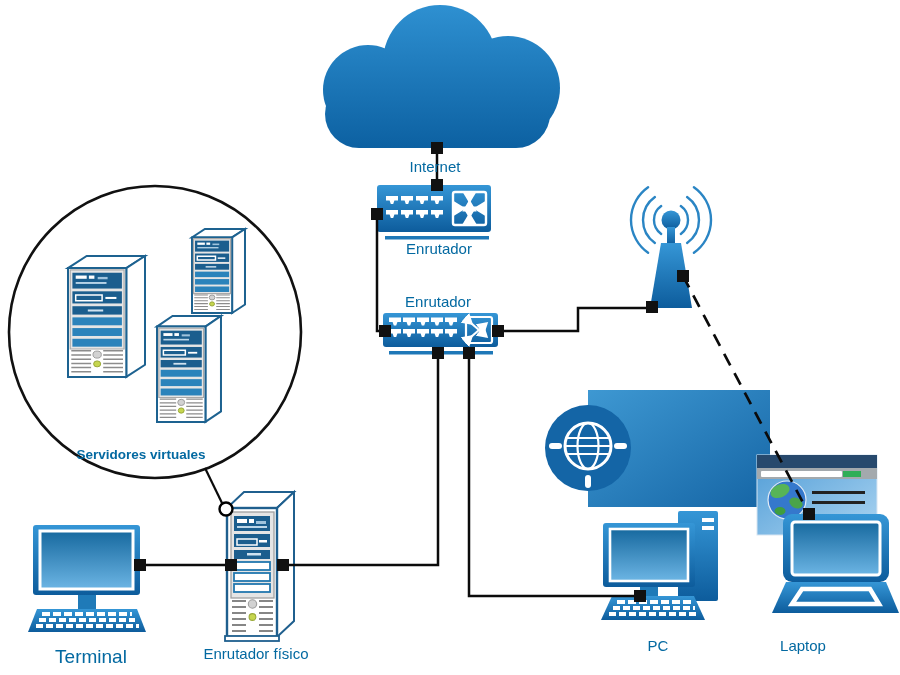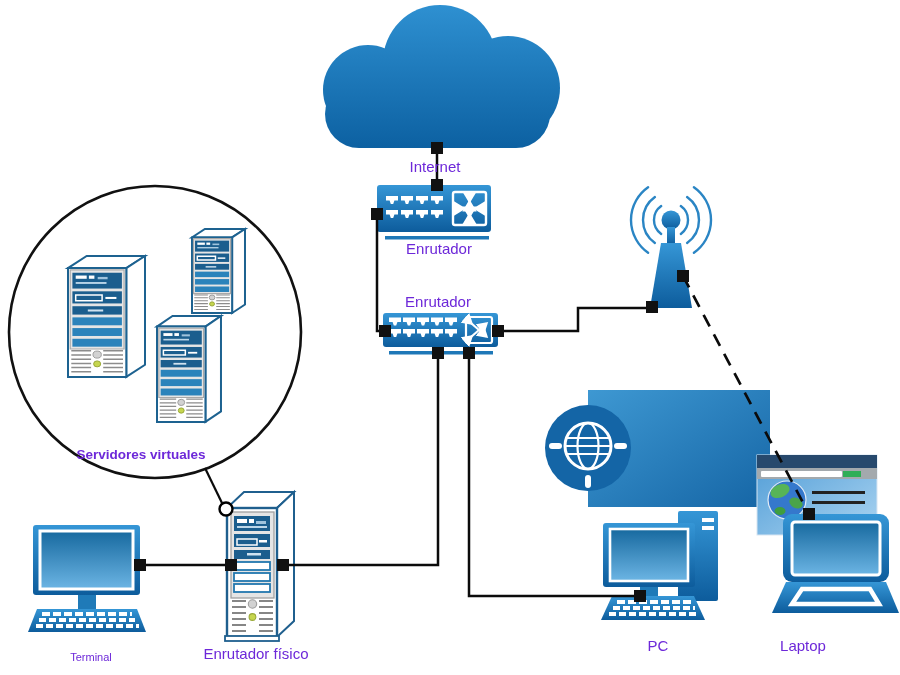--- a/index.html
+++ b/index.html
@@ -3,21 +3,21 @@
 <meta charset="utf-8">
 <style>
   html,body { margin:0; padding:0; background:#ffffff; }
   #stage {
     position:relative; width:900px; height:675px; background:#ffffff;
     overflow:hidden; font-family:"Liberation Sans", sans-serif;
   }
   #gfx { position:absolute; left:0; top:0; }
   .lbl {
     position:absolute; transform:translateX(-50%);
-    font-size:15px; color:#6d28d9; white-space:nowrap; text-align:center;
+    font-size:15px; color:#0369a1; white-space:nowrap; text-align:center;
     line-height:20px;
   }
   .lbl-sm { font-size:13.5px;font-weight:bold; }
   .lbl-white { color:#ffffff; font-size:16px; line-height:22px; }
 </style>
 </head>
 <body>
 
 <div id="stage">
 
@@ -267,18 +267,18 @@
     <rect x="225" y="559" width="12" height="12"></rect>
     <rect x="677" y="270" width="12" height="12"></rect>
     <rect x="803" y="508" width="12" height="12"></rect>
   </g>
 </svg>
 
 <div class="lbl" style="left:435px; top:157px">Internet</div>
 <div class="lbl" style="left:439px; top:239px">Enrutador</div>
 <div class="lbl" style="left:438px; top:292px">Enrutador</div>
 <div class="lbl lbl-sm" style="left:141px; top:445px">Servidores virtuales</div>
-<div class="lbl" style="left:91px; top:647px; font-size:11px">Terminal</div>
+<div class="lbl" style="left:91px; top:647px; font-size:19px">Terminal</div>
 <div class="lbl" style="left:256px; top:644px">Enrutador físico</div>
 <div class="lbl" style="left:658px; top:636px">PC</div>
 <div class="lbl" style="left:803px; top:636px">Laptop</div>
 
 </div>
 
 </body></html>

